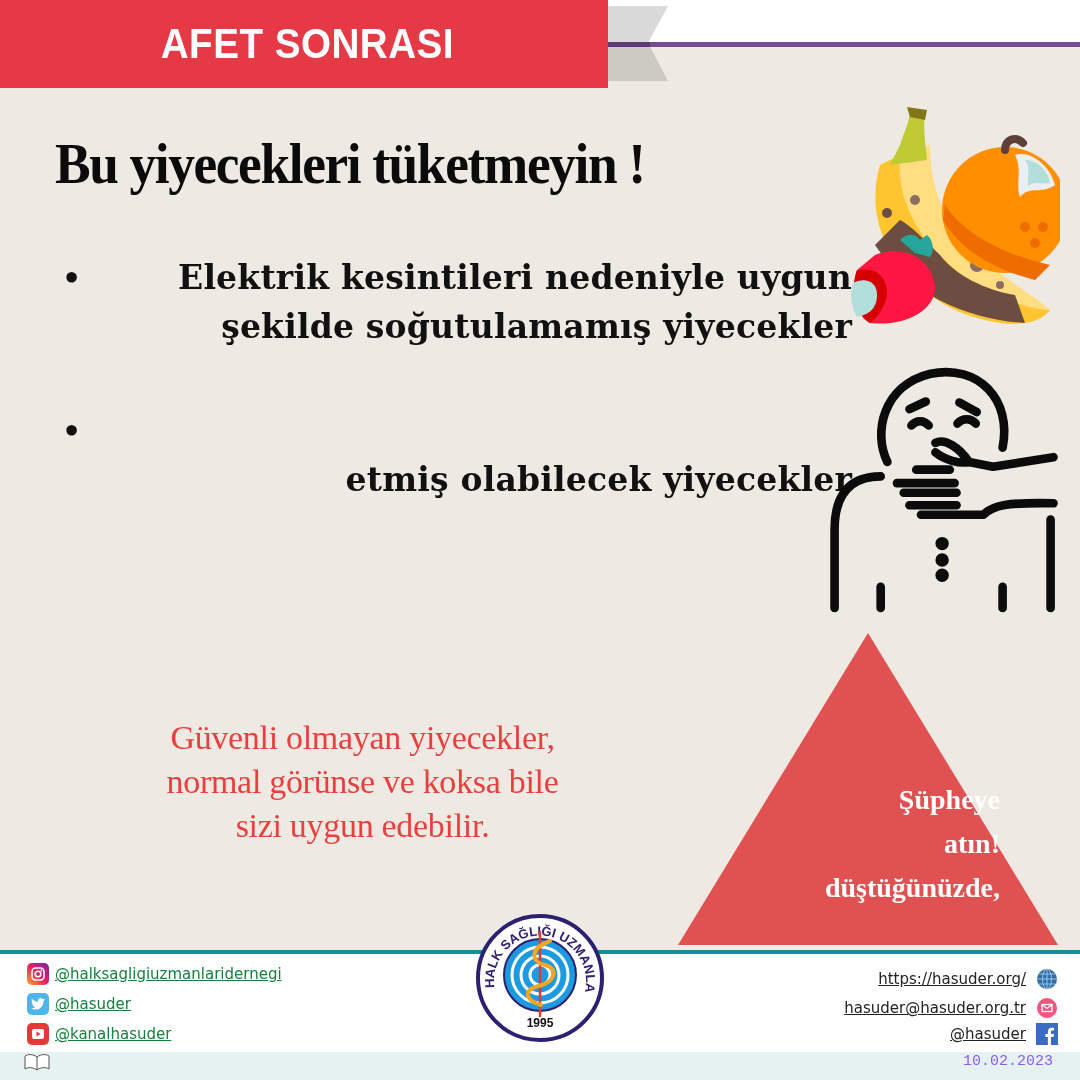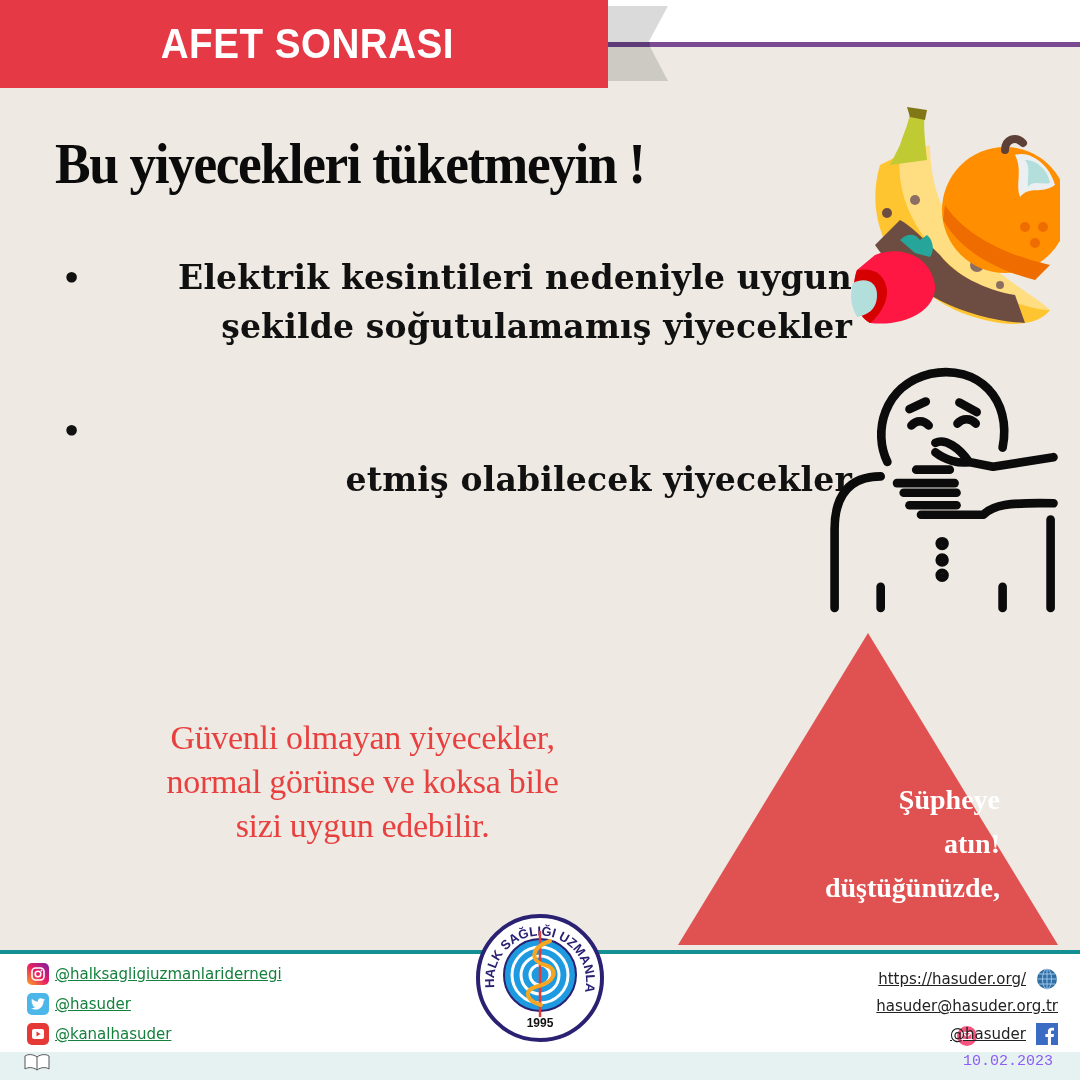--- a/index.html
+++ b/index.html
@@ -180,21 +180,21 @@
   <svg width="22" height="22" viewBox="0 0 22 22">
       <circle cx="11" cy="11" r="10" fill="#2F6EA5"></circle>
       <g fill="none" stroke="#9CC3E6" stroke-width="1">
         <ellipse cx="11" cy="11" rx="4.5" ry="10"></ellipse>
         <line x1="11" y1="1" x2="11" y2="21"></line>
         <line x1="1" y1="11" x2="21" y2="11"></line>
         <path d="M3 6h16M3 16h16"></path>
       </g>
     </svg>
 </div>
-<div class="contact" style="top:997px;flex-direction:column;">
+<div class="contact" style="top:997px;">
   <span class="txt">hasuder@hasuder.org.tr</span>
   <svg width="22" height="22" viewBox="0 0 22 22">
       <circle cx="11" cy="11" r="10" fill="#F4547D"></circle>
       <rect x="6" y="7.5" width="10" height="7" fill="none" stroke="#fff" stroke-width="1.3"></rect>
       <path d="M6 7.5 L11 11.5 L16 7.5" fill="none" stroke="#fff" stroke-width="1.3"></path>
     </svg>
 </div>
 <div class="contact" style="top:1023px;">
   <span class="txt">@hasuder</span>
   <svg width="22" height="22" viewBox="0 0 22 22">

